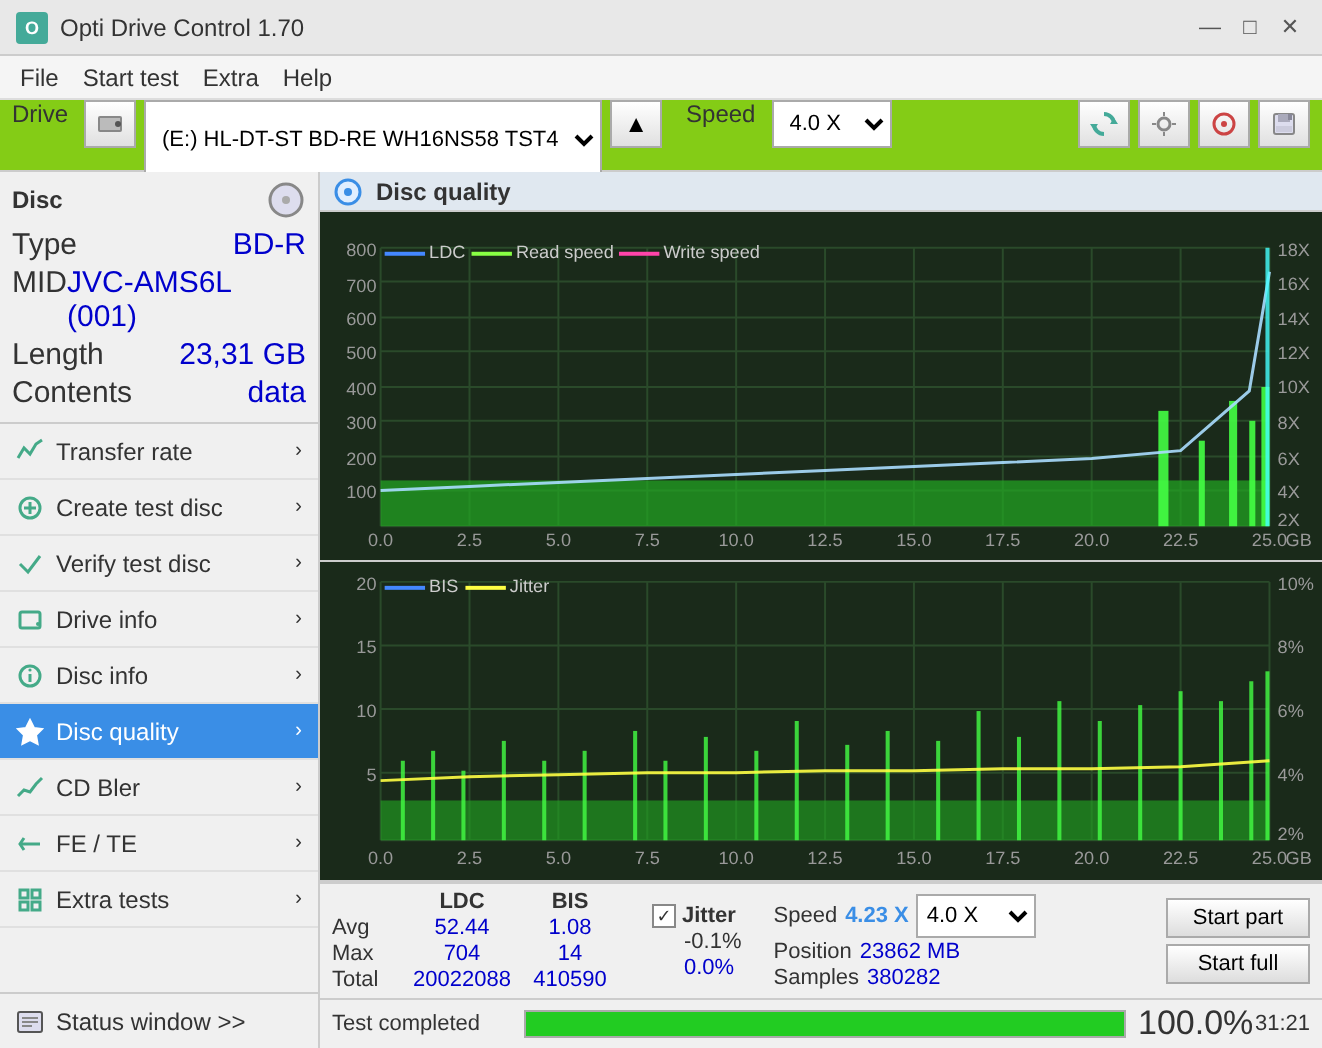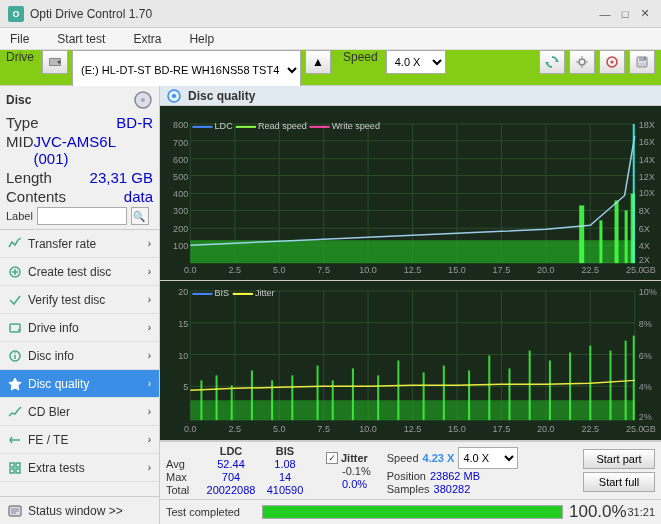--- a/index.html
+++ b/index.html
@@ -7,21 +7,21 @@
 
     
     .titlebar { background: #e8e8e8; height: 28px; display: flex; align-items: center; justify-content: space-between; padding: 0 8px; border-bottom: 1px solid #ccc; }
     .titlebar-left { display: flex; align-items: center; gap: 6px; }
     .titlebar-icon { width: 16px; height: 16px; background: #4a9; border-radius: 2px; display: flex; align-items: center; justify-content: center; color: white; font-size: 9px; font-weight: bold; }
     .titlebar-title { font-size: 12px; color: #333; }
     .titlebar-controls { display: flex; gap: 4px; }
     .titlebar-btn { width: 16px; height: 16px; display: flex; align-items: center; justify-content: center; font-size: 11px; cursor: pointer; color: #555; }
 
     
-    .menubar { background: #f5f5f5; height: 22px; display: flex; align-items: center; padding: 0 6px; border-bottom: 1px solid #ddd; gap: 20px; }
+    .menubar { background: #f5f5f5; height: 22px; display: flex; align-items: center; padding: 0 6px; border-bottom: 1px solid #ddd; gap: 4px; }
     .menubar-item { font-size: 12px; color: #333; cursor: pointer; padding: 2px 4px; }
 
     
     .toolbar { background: #84cc16; height: 36px; display: flex; padding: 0 6px; border-bottom: 1px solid #ccc; gap: 4px; }
     .toolbar-label { font-size: 12px; color: #333; margin-right: 4px; }
     .drive-select { height: 40px; font-size: 11px; border: 1px solid #aaa; background: white; min-width: 200px; padding: 0 4px; }
     .toolbar-btn { width: 26px; height: 24px; border: 1px solid #aaa; background: linear-gradient(to bottom, #fff, #e0e0e0); display: flex; align-items: center; justify-content: center; cursor: pointer; font-size: 12px; }
     .speed-label { font-size: 12px; color: #333; margin-left: 8px; margin-right: 4px; }
     .speed-select { height: 24px; font-size: 11px; border: 1px solid #aaa; background: white; width: 60px; padding: 0 4px; }
     .toolbar-spacer { flex: 1; }
@@ -180,25 +180,20 @@
         <span class="disc-key">MID</span>
         <span class="disc-val">JVC-AMS6L (001)</span>
       </div>
       <div class="disc-row">
         <span class="disc-key">Length</span>
         <span class="disc-val">23,31 GB</span>
       </div>
       <div class="disc-row">
         <span class="disc-key">Contents</span>
         <span class="disc-val">data</span>
-      </div>
-      <div class="label-row">
-        <span class="disc-key">Label</span>
-        <input class="label-input" type="text" style="">
-        <div class="label-btn">🔍</div>
       </div>
     </div>
 
     <div class="nav-items">
 
       <div class="nav-item">
         <svg width="14" height="14" viewBox="0 0 14 14">
             <polyline points="1,10 4,5 7,8 10,3 13,1" stroke="#4a8" stroke-width="1.5" fill="none"></polyline>
           </svg>
         <span>Transfer rate</span>

